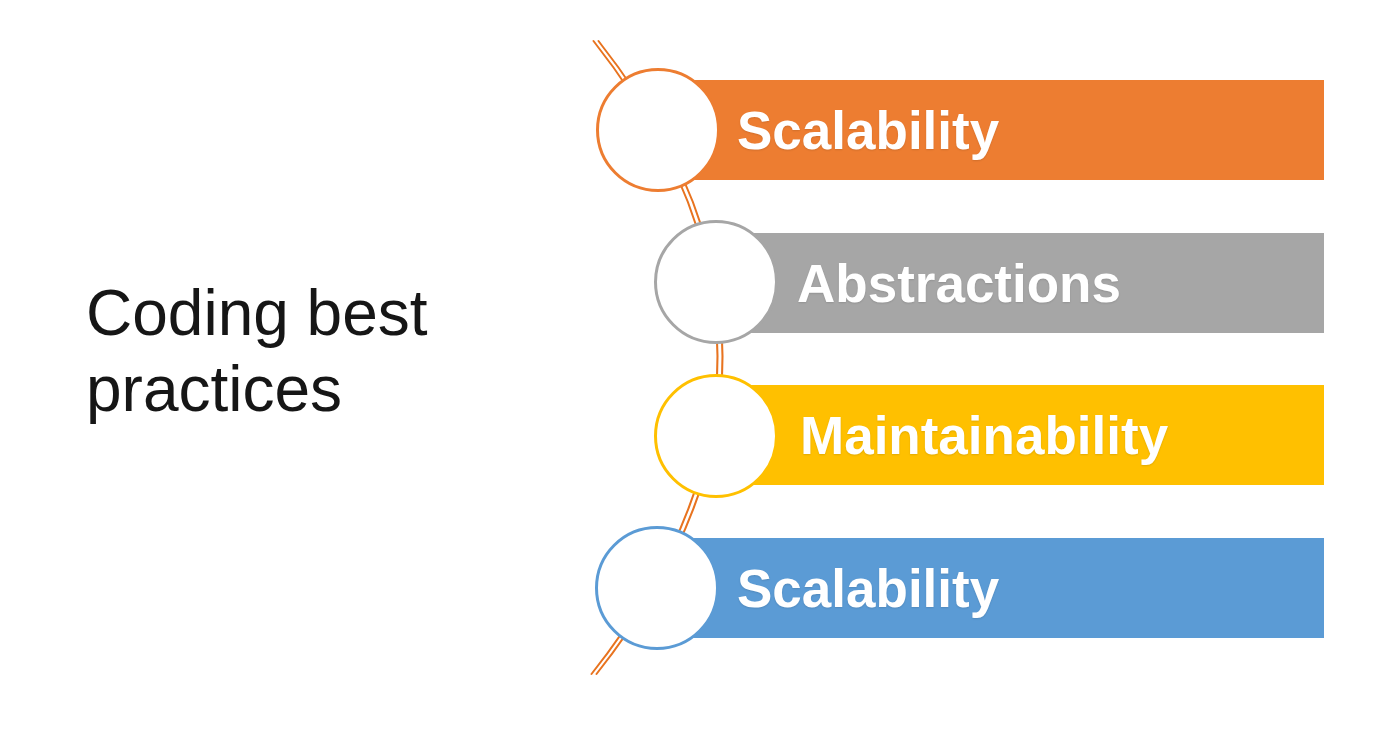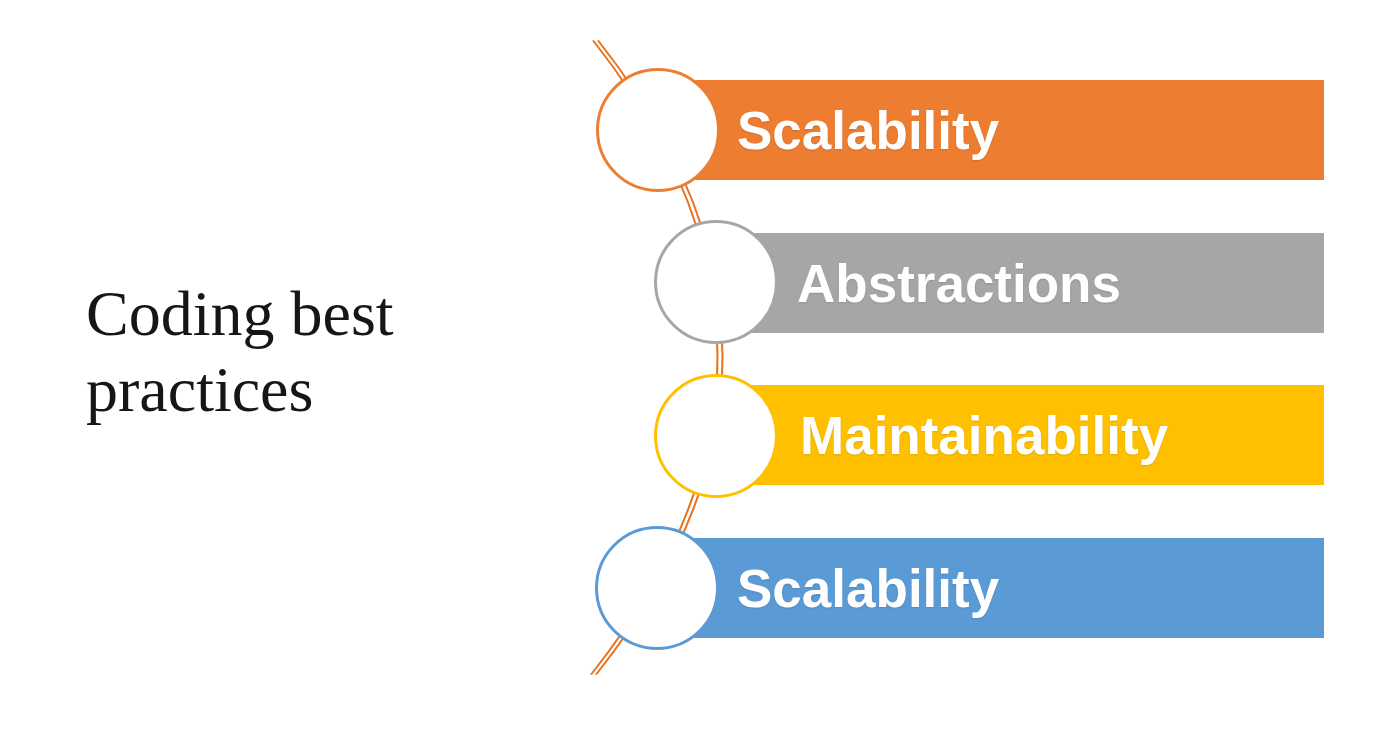--- a/index.html
+++ b/index.html
@@ -68,21 +68,21 @@
 </head>
 <body>
 
 <div class="canvas">
 
   <svg class="connector-svg" viewBox="0 0 1400 740" fill="none">
     <path d="M 593.5 41 Q 842.5 357 591.5 674" stroke="#E8731F" stroke-width="2" stroke-linecap="round"></path>
     <path d="M 598.5 41 Q 847.5 357 596.5 674" stroke="#E8731F" stroke-width="2" stroke-linecap="round"></path>
   </svg>
 
-  <div class="title" style="color: rgb(22, 22, 22); font-family: Liberation Serif, serif;">Coding best practices</div>
+  <div class="title" style="color: rgb(22, 22, 22);">Coding best practices</div>
 
   <div class="bar bar1" style="background-color: rgb(237, 125, 49);">
     <span class="label" style="color: rgb(255, 255, 255);">Scalability</span>
   </div>
 
   <div class="bar bar2" style="background-color: rgb(166, 166, 166);">
     <span class="label" style="color: rgb(255, 255, 255);">Abstractions</span>
   </div>
 
   <div class="bar bar3" style="background-color: rgb(255, 192, 0);">

